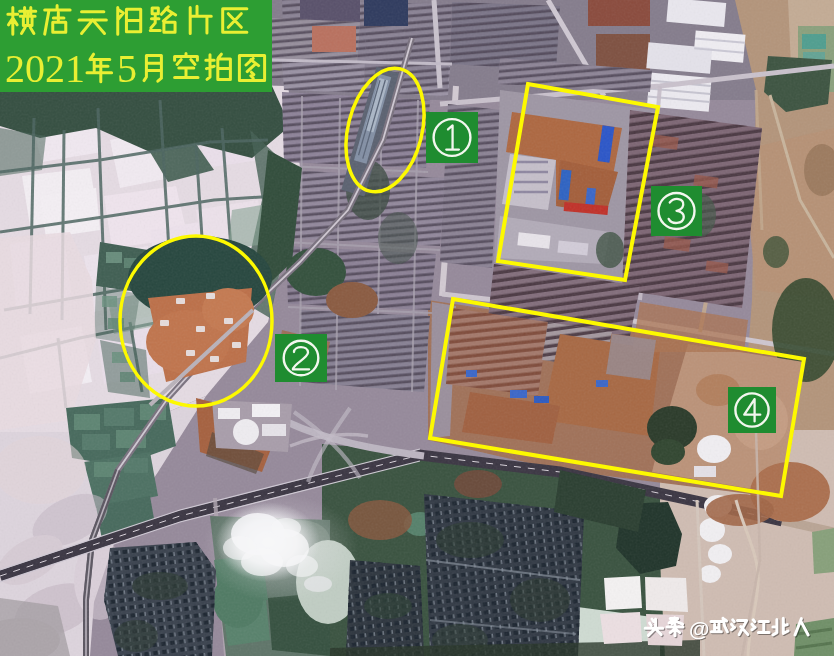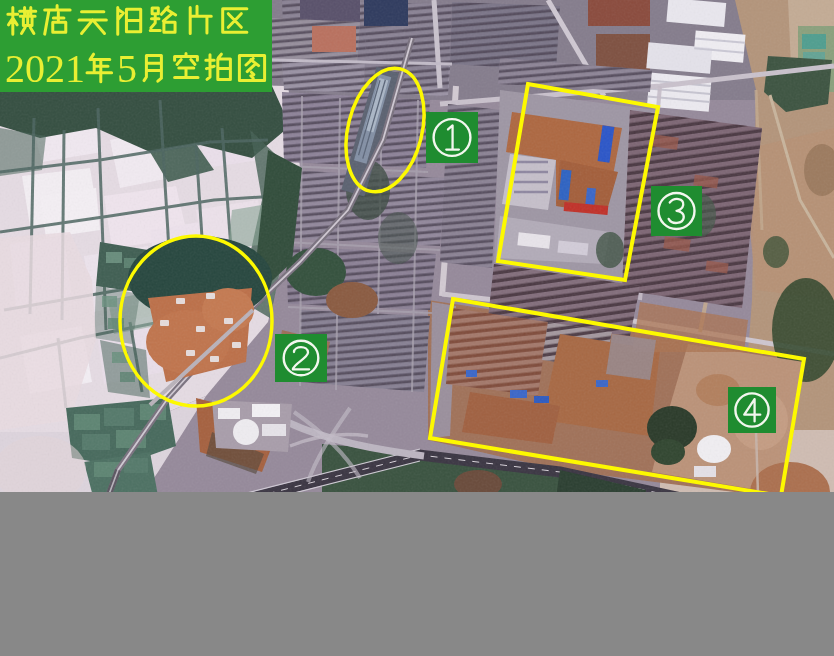--- a/index.html
+++ b/index.html
@@ -1,14 +1,14 @@
 <!DOCTYPE html>
 <html><head><meta charset="utf-8"><style>
 html,body{margin:0;padding:0;background:#888;}
-#stage{position:relative;width:834px;height:492px;overflow:hidden;font-family:"Liberation Sans",sans-serif;}
+#stage{position:relative;width:834px;height:656px;overflow:hidden;font-family:"Liberation Sans",sans-serif;}
 </style></head><body>
 <div id="stage">
 <svg width="834" height="656" viewBox="0 0 834 656">
 <defs>
 <pattern id="rows1" width="9" height="7" patternUnits="userSpaceOnUse" patternTransform="rotate(-5)">
           <rect y="1.4" width="9" height="2.8" fill="#484050" fill-opacity="0.8"></rect>
         </pattern>
 <pattern id="rows2" width="10" height="8" patternUnits="userSpaceOnUse" patternTransform="rotate(-8)">
           <rect y="1.6" width="10" height="3.4" fill="#45333d" fill-opacity="0.9"></rect>
         </pattern>

